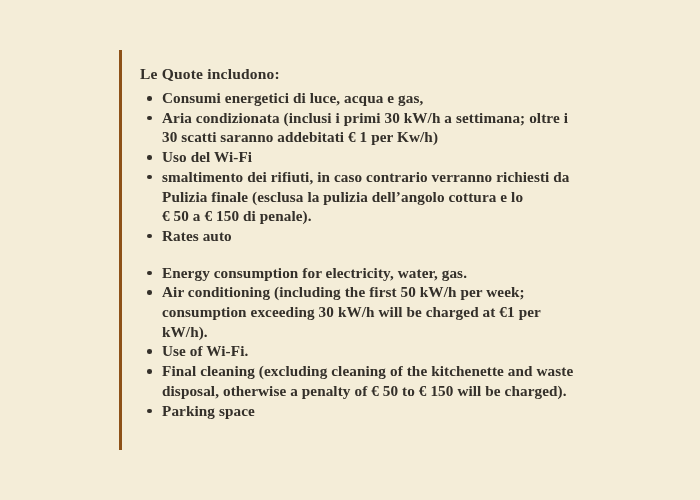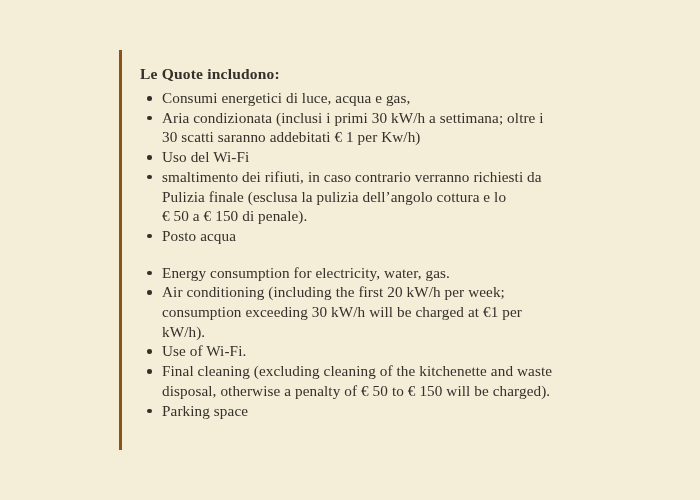--- a/index.html
+++ b/index.html
@@ -42,20 +42,21 @@
   }
   .section-english { margin-top: 17px; }
   ul.bullet-list {
     list-style: none;
     margin: 0;
     padding: 0;
   }
   ul.bullet-list li {
     position: relative;
     padding-left: 22px;
+    font-weight: bold;
   }
   .dot {
     position: absolute;
     left: 7px;
     top: 8px;
     width: 4.5px;
     height: 4.5px;
     border-radius: 50%;
     background: var(--text);
   }
@@ -100,38 +101,38 @@
           <span class="dot"></span>
           <div class="item-text">
             <div class="line">smaltimento dei rifiuti, in caso contrario verranno richiesti da</div>
             <div class="line">Pulizia finale (esclusa la pulizia dell’angolo cottura e lo</div>
             <div class="line">€ 50 a € 150 di penale).</div>
           </div>
         </li>
         <li>
           <span class="dot"></span>
           <div class="item-text">
-            <div class="line">Posto acqua</div>
+            <div class="line">Rates auto</div>
           </div>
         </li>
       </ul>
     </section>
 
     <section class="section-english">
       <ul class="bullet-list">
         <li>
           <span class="dot"></span>
           <div class="item-text">
             <div class="line">Energy consumption for electricity, water, gas.</div>
           </div>
         </li>
         <li>
           <span class="dot"></span>
           <div class="item-text">
-            <div class="line">Air conditioning (including the first 20 kW/h per week;</div>
+            <div class="line">Air conditioning (including the first 50 kW/h per week;</div>
             <div class="line">consumption exceeding 30 kW/h will be charged at €1 per</div>
             <div class="line">kW/h).</div>
           </div>
         </li>
         <li>
           <span class="dot"></span>
           <div class="item-text">
             <div class="line">Use of Wi-Fi.</div>
           </div>
         </li>

